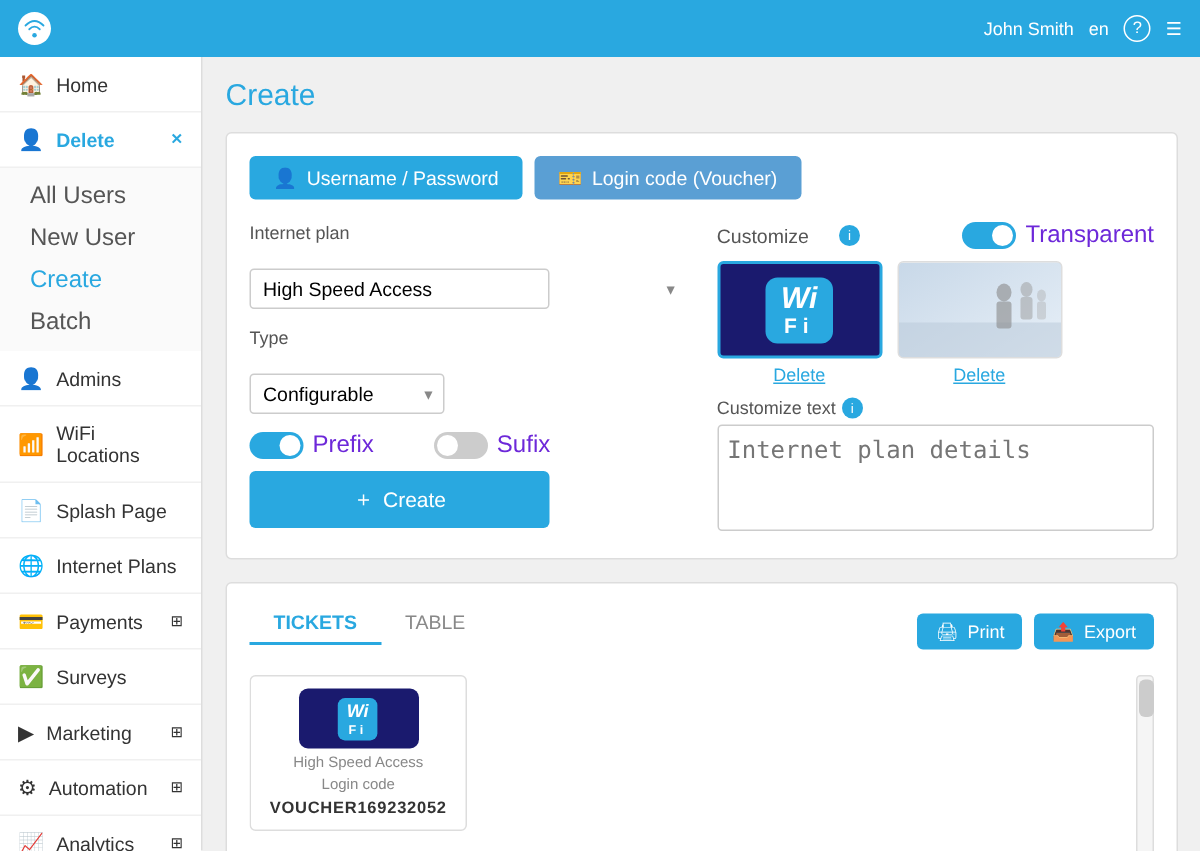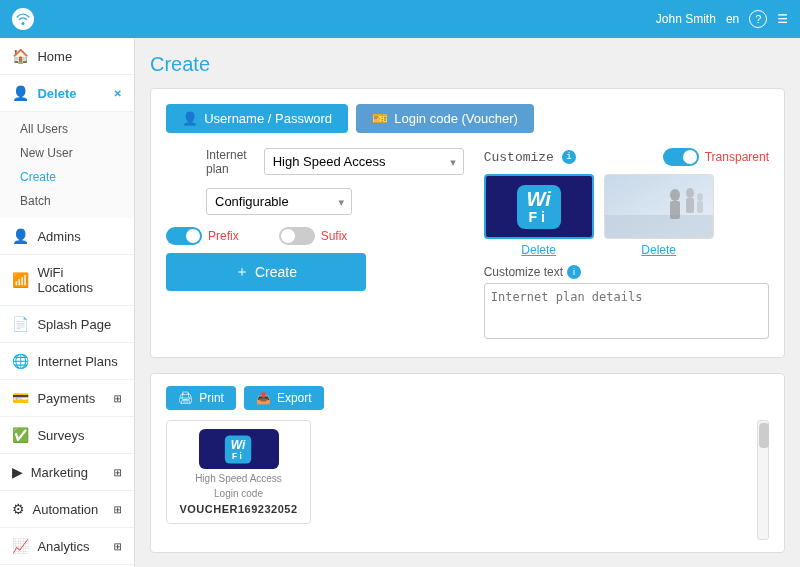--- a/index.html
+++ b/index.html
@@ -68,21 +68,21 @@
     .sidebar-item.active { color: #29a8e0; font-weight: bold; }
     .sidebar-item .icon { font-size: 14px; }
     .sidebar-sub {
       padding: 5px 0;
       background: #fafafa;
     }
     .sidebar-sub-item {
       padding: 5px 20px;
       cursor: pointer;
       color: #555;
-      font-size: 12px;
+      font-size: 16px;
     }
     .sidebar-sub-item.active { color: #29a8e0; }
 
     
     .main {
       flex: 1;
       overflow-y: auto;
       padding: 15px;
       background: #f0f0f0;
     }
@@ -110,21 +110,21 @@
       cursor: pointer;
       font-size: 13px;
       display: inline-flex;
       align-items: center;
       gap: 6px;
     }
     .btn-primary { background: #29a8e0; color: white; }
     .btn-secondary { background: #5a9fd4; color: white; }
 
     .tab-buttons { display: flex; gap: 8px; margin-bottom: 15px; }
-    .form-group { display: flex; gap: 17px; margin-left: 40px; }
+    .form-group { display: flex; flex-direction: column; gap: 17px; }
     .form-group label { font-size: 12px; color: #555; }
     .form-group select, .form-group input[type="text"], .form-group textarea {
       border: 1px solid #ccc;
       border-radius: 3px;
       padding: 5px 8px;
       font-size: 13px;
       background: white;
     }
     .form-group select { appearance: none; cursor: pointer; }
 
@@ -147,21 +147,21 @@
     .toggle-thumb {
       width: 14px; height: 14px;
       background: white;
       border-radius: 50%;
       position: absolute;
       top: 2px;
       transition: left 0.2s;
     }
     .toggle.on .toggle-thumb { left: 20px; }
     .toggle.off .toggle-thumb { left: 2px; }
-    .toggle-label { font-size: 12px; color: #ef4444; }
+    .toggle-label { font-size: 16px; color: #6d28d9; }
 
     
     .prefix-suffix-row {
       display: flex;
       gap: 20px;
       margin-bottom: 8px;
       align-items: flex-start;
     }
 
     
@@ -477,22 +477,23 @@
             <div class="select-wrapper">
               <select style="width:200px;">
                 <option value="High Speed Access">High Speed Access</option>
               </select>
             </div>
           </div>
 
           
           <div class="how-many-type">
             <div class="form-group">
+              <label>Type</label>
               <div class="select-wrapper">
-                <select style="width:146px;">
+                <select style="width:130px;">
                   <option value="Configurable">Configurable</option>
                 </select>
               </div>
             </div>
           </div>
 
           
           <div class="prefix-suffix-row">
             <div class="toggle-wrap">
               <div class="toggle on">
@@ -510,21 +511,21 @@
 
           
 
           
           <button class="btn btn-primary" style="width:200px;justify-content:center;font-size:14px;padding:10px;"><span>＋</span> Create</button>
         </div>
 
         <div class="create-right">
           
           <div style="display:flex;align-items:center;justify-content:space-between;margin-bottom:8px;">
-            <div style="display:flex;align-items:center;gap:8px;font-family:Liberation Mono, monospace;">
+            <div style="display:flex;align-items:center;gap:20px;">
               <span style="font-size:13px;color:#555;">Customize</span>
               <span class="info-icon">i</span>
             </div>
             <div class="toggle-wrap">
               <div class="toggle on">
                 <div class="toggle-thumb"></div>
               </div>
               <span class="toggle-label">Transparent</span>
             </div>
           </div>
@@ -565,27 +566,31 @@
               </div>
               <span class="delete-link">Delete</span>
             </div>
           </div>
 
           
           <div class="customize-text-label">
             <span>Customize text</span>
             <span class="info-icon">i</span>
           </div>
-          <textarea rows="3" style="width: 100%; border: 1px solid rgb(204, 204, 204); border-radius: 3px; padding: 6px; font-size: 12px; resize: none; color: rgb(170, 170, 170);" placeholder="Internet plan details"></textarea>
+          <textarea rows="3" style="width: 100%; border: 1px solid rgb(204, 204, 204); border-radius: 3px; padding: 6px; font-size: 16px; resize: none; color: rgb(170, 170, 170);" placeholder="Internet plan details"></textarea>
         </div>
       </div>
     </div>
 
     <div class="card" style="padding:12px 15px;">
       <div class="bottom-header">
+        <div class="bottom-tabs">
+          <div class="bottom-tab active">TICKETS</div>
+          <div class="bottom-tab">TABLE</div>
+        </div>
         <div class="bottom-actions">
           <button class="btn btn-primary" style="font-size:12px;padding:5px 12px;">
             <span>🖨</span>
             <span>Print</span>
           </button>
           <button class="btn btn-primary" style="font-size:12px;padding:5px 12px;">
             <span>📤</span>
             <span>Export</span>
           </button>
         </div>

